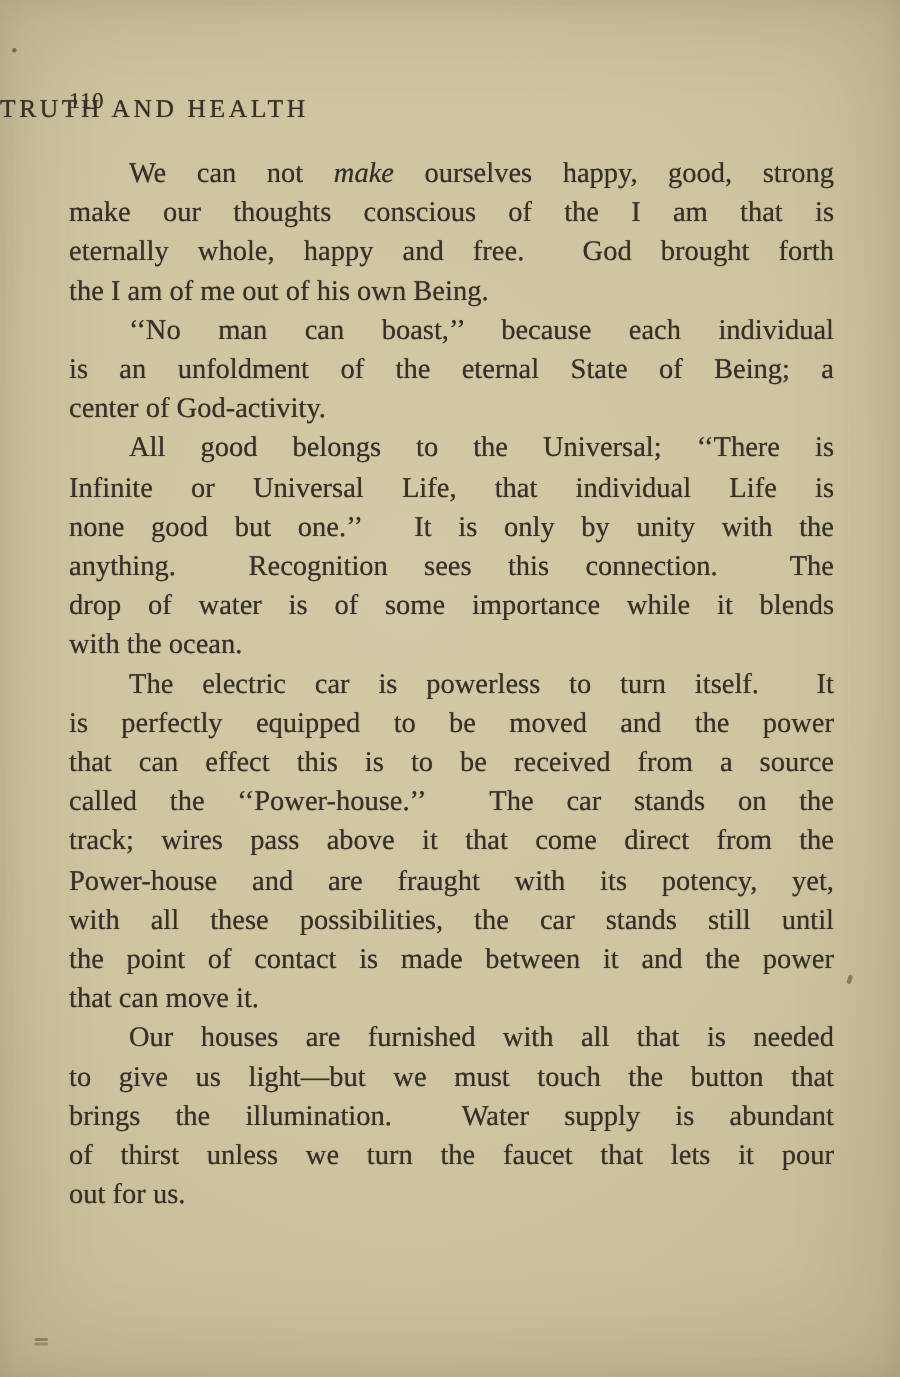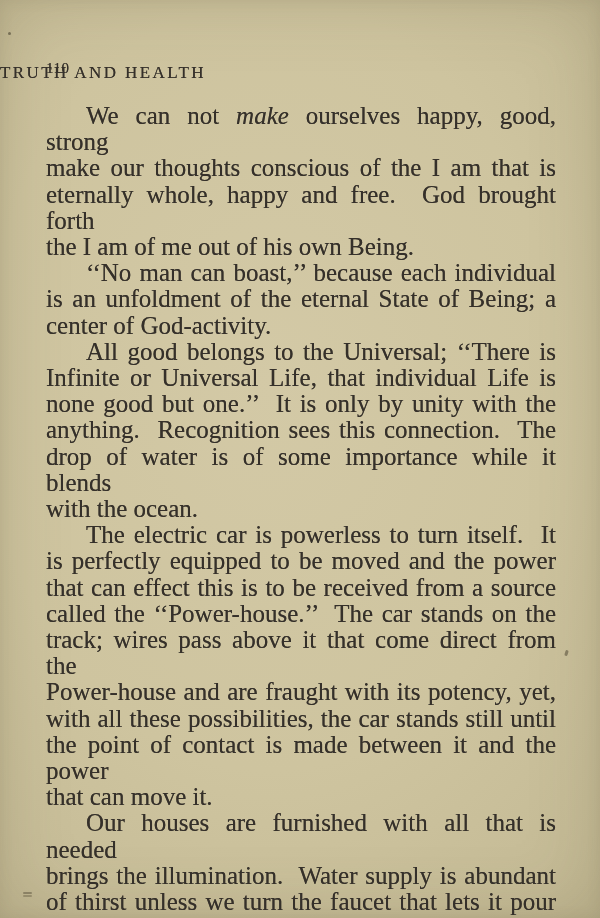--- a/index.html
+++ b/index.html
@@ -44,21 +44,21 @@
     text-align: left;
     font-size: 17px;
     letter-spacing: 2.4px;
     text-shadow: 0 0 0.6px rgba(53,48,42,0.8);
   }
   .text-block {
     position: absolute;
     top: 103px;
     left: 46px;
     width: 510px;
-    font-size: 25px;
+    font-size: 19px;
     line-height: 26.2px;
     text-shadow: 0 0 0.6px rgba(53,48,42,0.72);
   }
   .ln {
     text-align: justify;
     text-align-last: justify;
     white-space: pre-wrap;
   }
   .ln.first {
     text-indent: 40px;
@@ -123,18 +123,20 @@
       <div class="ln">called the ‘‘Power-house.’’  The car stands on the</div>
       <div class="ln">track; wires pass above it that come direct from the</div>
       <div class="ln">Power-house and are fraught with its potency, yet,</div>
       <div class="ln">with all these possibilities, the car stands still until</div>
       <div class="ln">the point of contact is made between it and the power</div>
       <div class="ln end">that can move it.</div>
     </div>
 
     <div>
       <div class="ln first">Our houses are furnished with all that is needed</div>
+      <div class="ln">to give us light—but we must touch the button that</div>
       <div class="ln">brings the illumination.  Water supply is abundant</div>
       <div class="ln">of thirst unless we turn the faucet that lets it pour</div>
+      <div class="ln end">out for us.</div>
     </div>
 
   </div>
 </div>
 
 </body></html>

